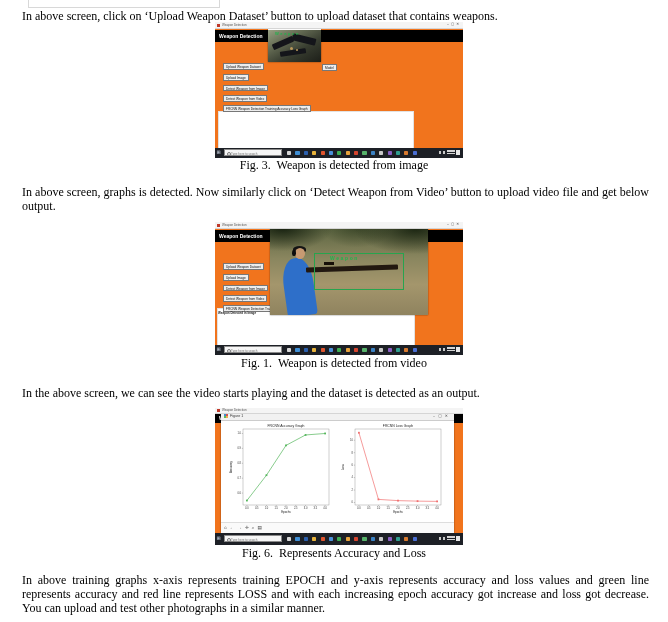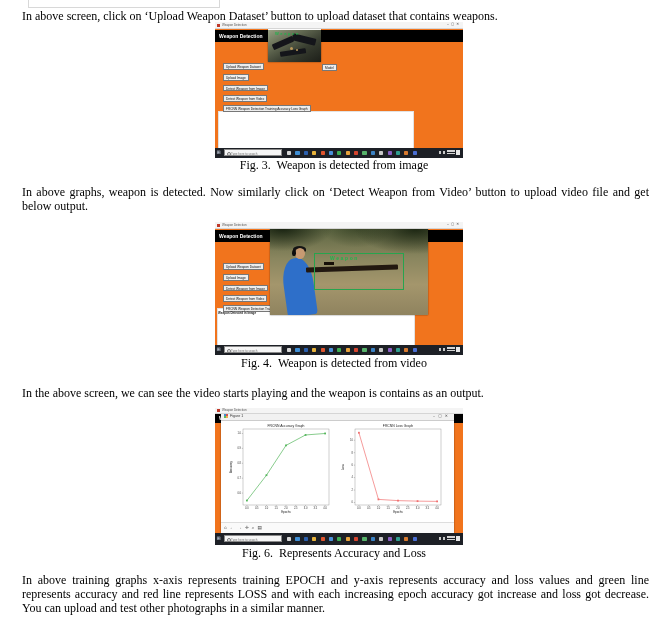--- a/index.html
+++ b/index.html
@@ -168,21 +168,21 @@
       <span class="tray-time">
           <i></i>
           <i></i>
         </span>
       <span class="tray-note"></span>
     </div>
   </div>
 </div>
 <p class="caption" style="top:158px">Fig. 3.  Weapon is detected from image</p>
 
-<p class="para" style="top:185px">In above graphs, weapon is detected. Now similarly click on ‘Detect Weapon from Video’ button to upload video file and get below output.</p>
+<p class="para" style="top:185px">In above screen, graphs is detected. Now similarly click on ‘Detect Weapon from Video’ button to upload video file and get below output.</p>
 
 <div class="shot" style="top:222px;height:133px">
   <div class="titlebar">
     <span class="tb-appicon"></span>
     <span class="tb-title">Weapon Detection</span>
     <span class="tb-controls"><span>–</span><span>▢</span><span>✕</span></span>
   </div>
   <div class="black-header">
     <span>Weapon Detection</span>
   </div>
@@ -240,23 +240,23 @@
       <span class="tray-dash"></span>
       <span class="tray-dash"></span>
       <span class="tray-time">
           <i></i>
           <i></i>
         </span>
       <span class="tray-note"></span>
     </div>
   </div>
 </div>
-<p class="caption" style="top:356px">Fig. 4.  Weapon is detected from video</p>
-
-<p class="para" style="top:386px">In the above screen, we can see the video starts playing and the weapon is contains as an output.</p>
+<p class="caption" style="top:356px">Fig. 1.  Weapon is detected from video</p>
+
+<p class="para" style="top:386px">In the above screen, we can see the video starts playing and the dataset is detected as an output.</p>
 
 <div class="shot" style="top:408px;height:137px">
   <div class="titlebar" style="height:5px">
     <span class="tb-appicon" style="top:1px"></span>
     <span class="tb-title" style="top:0.4px">Weapon Detection</span>
   </div>
   <div class="black-header" style="top:5px;height:10px;border-top:none">
     <span style="top:2px">Weapon Detection</span>
   </div>
   <div class="app-body" style="top:15px;bottom:12px"></div>

